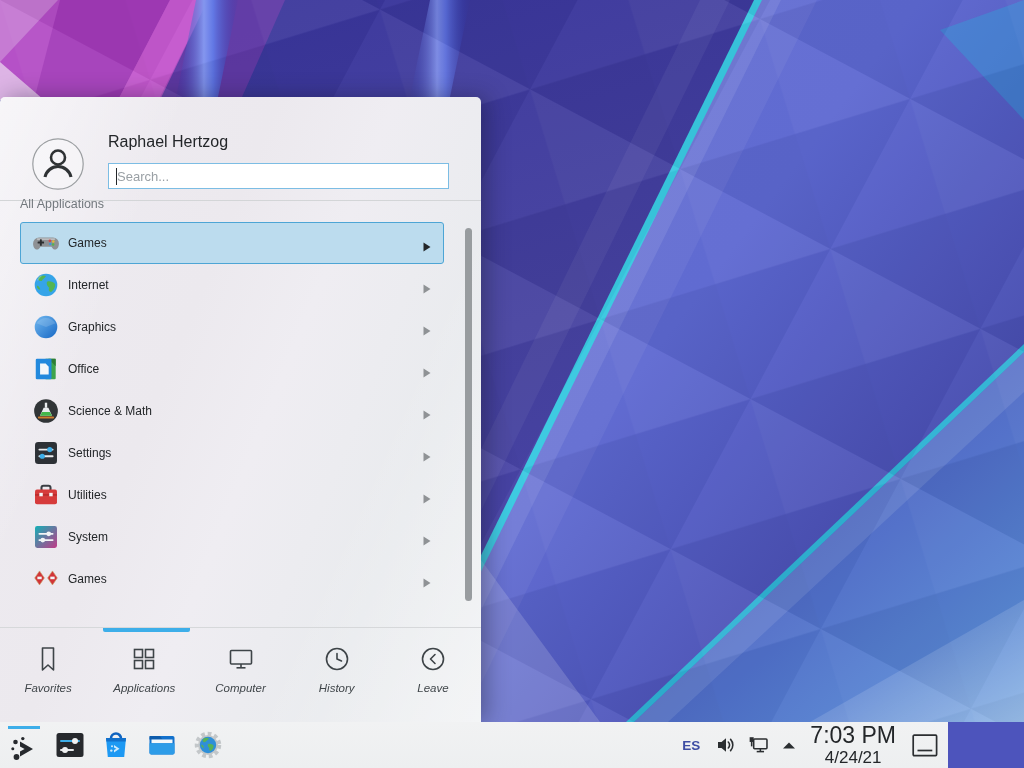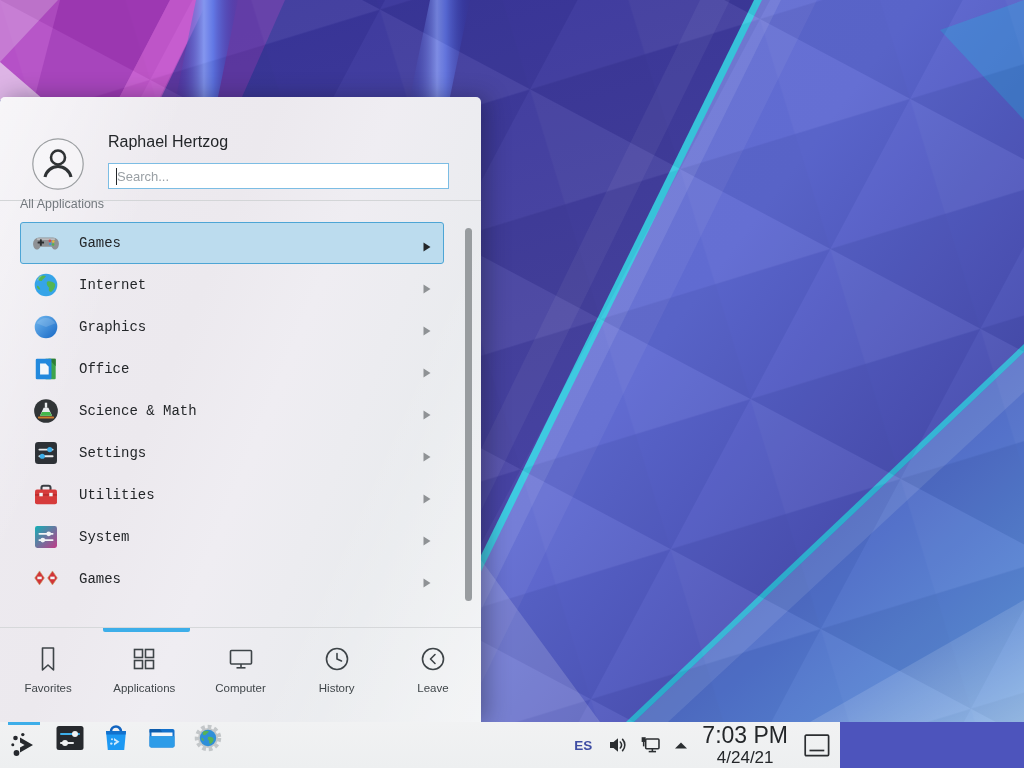--- a/index.html
+++ b/index.html
@@ -34,38 +34,38 @@
   .text-caret { position:absolute; left:7px; top:4px; width:1px; height:17px; background:#232629; }
 
   .section-label { position:absolute; left:20px; top:100px; font-size:12.5px; color:#72787d; }
 
   .app-list { position:absolute; left:0; top:125px; width:100%; height:405px; overflow:hidden; }
   .app-row { position:relative; margin-left:20px; width:424px; height:42px;
     display:flex; align-items:center; border:1px solid transparent; border-radius:3px; }
   .app-row.selected { background:#bcdcee; border-color:#4da5d5; }
   .app-icon { width:28px; height:28px; margin-left:11px; flex:0 0 28px; }
   .app-icon svg { width:28px; height:28px; display:block; }
-  .app-label { margin-left:19px; font-size:14px; color:#232629; flex:1 1 auto;font-family:Liberation Mono, monospace; }
+  .app-label { margin-left:8px; font-size:12px; color:#232629; flex:1 1 auto; }
   .row-arrow { width:8px; height:10px; margin-right:12px; flex:0 0 8px; }
   .scrollbar { position:absolute; right:9px; top:6px; width:7px; height:373px;
     background:#989c9f; border-radius:3.5px; }
 
   .tabbar { position:absolute; left:0; top:530px; width:100%; height:95px;
     border-top:1px solid #d6d8da; display:flex; }
   .tab-indicator { position:absolute; left:103px; top:0; width:87px; height:4px;
     background:#3daee9; border-radius:0 0 2px 2px; }
   .tab { flex:1 1 0; display:flex; flex-direction:column; align-items:center; padding-top:16px; }
   .tab-icon { width:30px; height:30px; }
   .tab-icon svg { width:30px; height:30px; display:block; }
-  .tab-label { margin-top:8px; font-size:11.5px; color:#40464a; }
+  .tab-label { margin-top:8px; font-size:11.5px; color:#40464a;font-style:italic; }
 
   
-  .taskbar { position:absolute; left:0; bottom:0; width:840px; height:46px;
+  .taskbar { position:absolute; left:0; bottom:0; width:948px; height:46px;
     background:linear-gradient(180deg,#f1f2f3,#edeff0);
-    display:flex; padding:0 10px 0 8px; }
+    display:flex; align-items:center; padding:0 10px 0 8px; }
   .task-icon { position:relative; width:32px; height:32px; margin-right:14px; flex:0 0 32px; }
   .task-icon svg { width:32px; height:32px; display:block; }
   .active-line { position:absolute; left:0; top:-7px; width:32px; height:3px; background:#3daee9; }
 
   .tray { margin-left:auto; display:flex; align-items:center; }
   .kbd-layout { font-size:13.5px; font-weight:bold; color:#3e4da3; margin-right:15px; }
   .tray-icon { width:22px; height:22px; margin-right:11px; }
   .tray-icon svg { width:22px; height:22px; display:block; }
   .tray-caret { width:16px; height:16px; margin-right:13px; }
   .tray-caret svg { width:16px; height:16px; display:block; }

